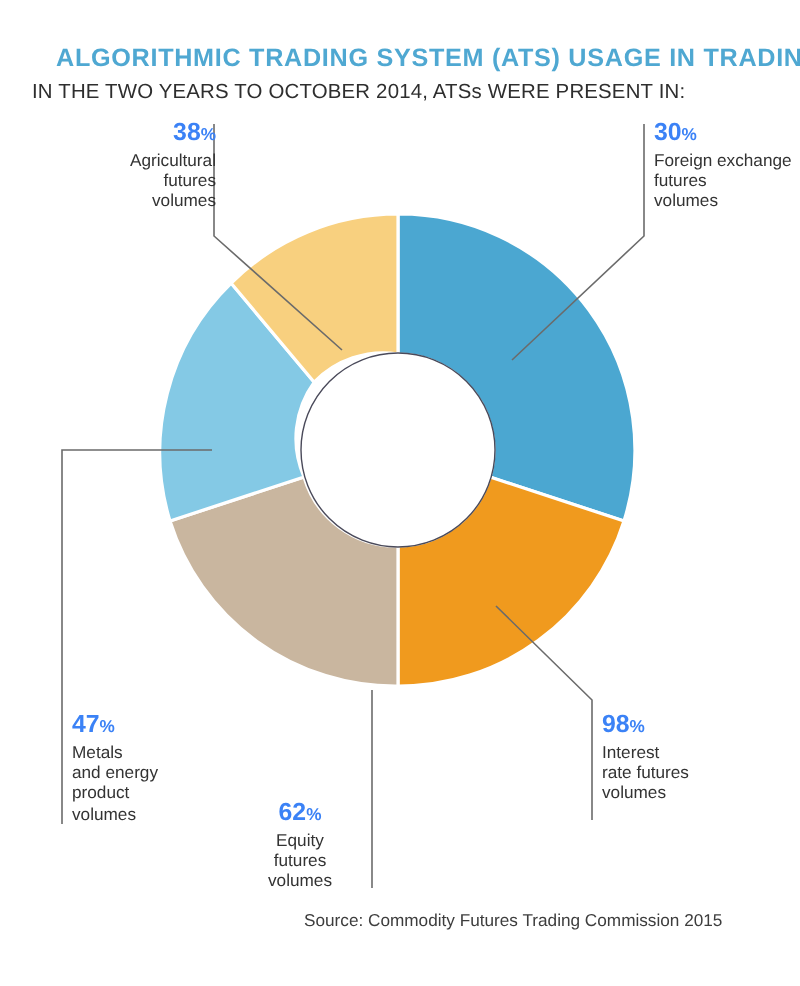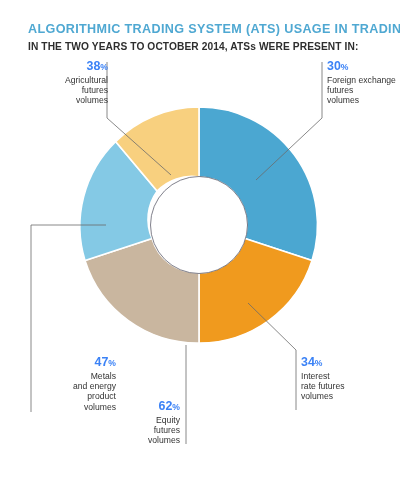--- a/index.html
+++ b/index.html
@@ -25,24 +25,24 @@
     left: 28px;
     top: 22px;
     font-size: 12.6px;
     font-weight: bold;
     letter-spacing: 0.35px;
     color: #4FA8D2;
     white-space: nowrap;
   }
   .subtitle {
     position: absolute;
-    left: 28px;
+    left: 16px;
     top: 41px;
     font-size: 10.2px;
-    font-weight: bold;
+    font-weight: normal;
     letter-spacing: 0.1px;
     color: #2e2e2e;
     white-space: nowrap;
   }
   .chart-wrap {
     position: absolute;
     left: 0;
     top: 0;
     width: 400px;
     height: 493px;
@@ -82,27 +82,27 @@
   .lbl-interest {
     left: 301px;
     top: 356px;
     width: 95px;
     text-align: left;
   }
   .lbl-equity {
     left: 120px;
     top: 400px;
     width: 60px;
-    text-align: right;
+    text-align: center;
   }
   .lbl-metals {
     left: 36px;
     top: 356px;
     width: 80px;
-    text-align: right;
+    text-align: left;
   }
   .source {
     position: absolute;
     left: 152px;
     top: 455px;
     font-size: 8.6px;
     color: #3d3d3d;
     white-space: nowrap;
   }
 </style>
@@ -145,35 +145,36 @@
   </div>
 
   <div class="label lbl-fx">
     <span class="pct"><span>30</span><span class="sign">%</span></span>
     <span class="txt" style="white-space:pre-line">Foreign exchange
 futures
 volumes</span>
   </div>
 
   <div class="label lbl-interest">
-    <span class="pct"><span>34</span><span class="sign">%</span></span>
+    <span class="pct"><span>98</span><span class="sign">%</span></span>
     <span class="txt" style="white-space:pre-line">Interest
 rate futures
 volumes</span>
   </div>
 
   <div class="label lbl-equity">
     <span class="pct"><span>62</span><span class="sign">%</span></span>
     <span class="txt" style="white-space:pre-line">Equity
 futures
 volumes</span>
   </div>
 
   <div class="label lbl-metals">
     <span class="pct"><span>47</span><span class="sign">%</span></span>
     <span class="txt" style="white-space:pre-line">Metals
 and energy
 product
 volumes</span>
   </div>
 
+  <div class="source">Source: Commodity Futures Trading Commission 2015</div>
 
 </div>
 
 </body></html>

